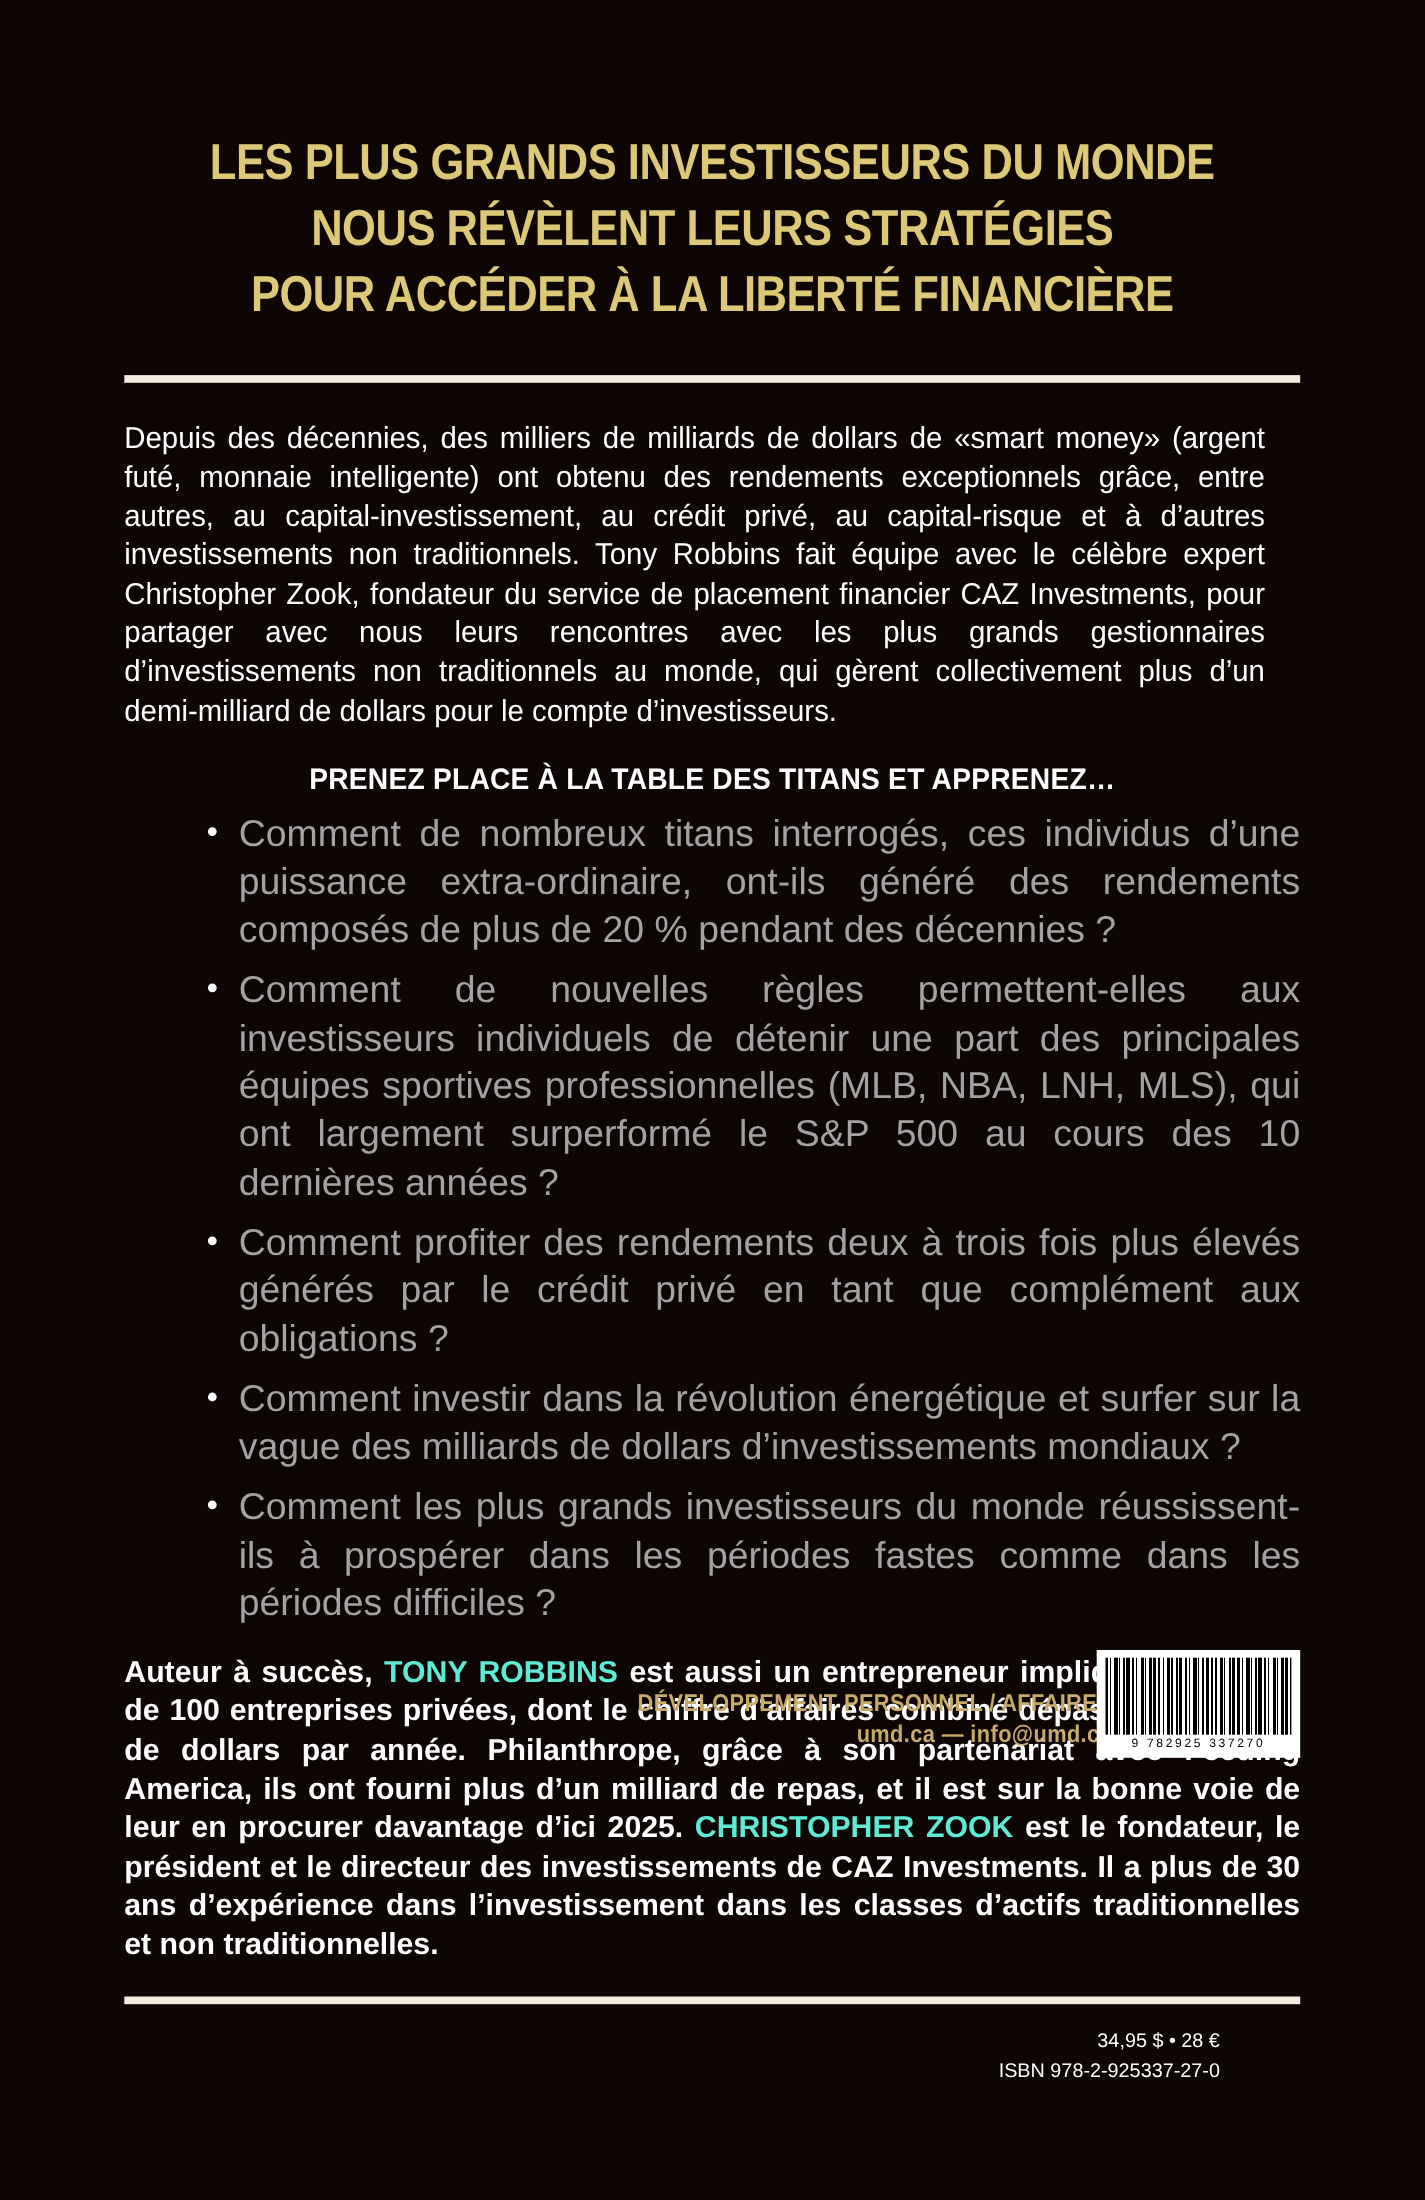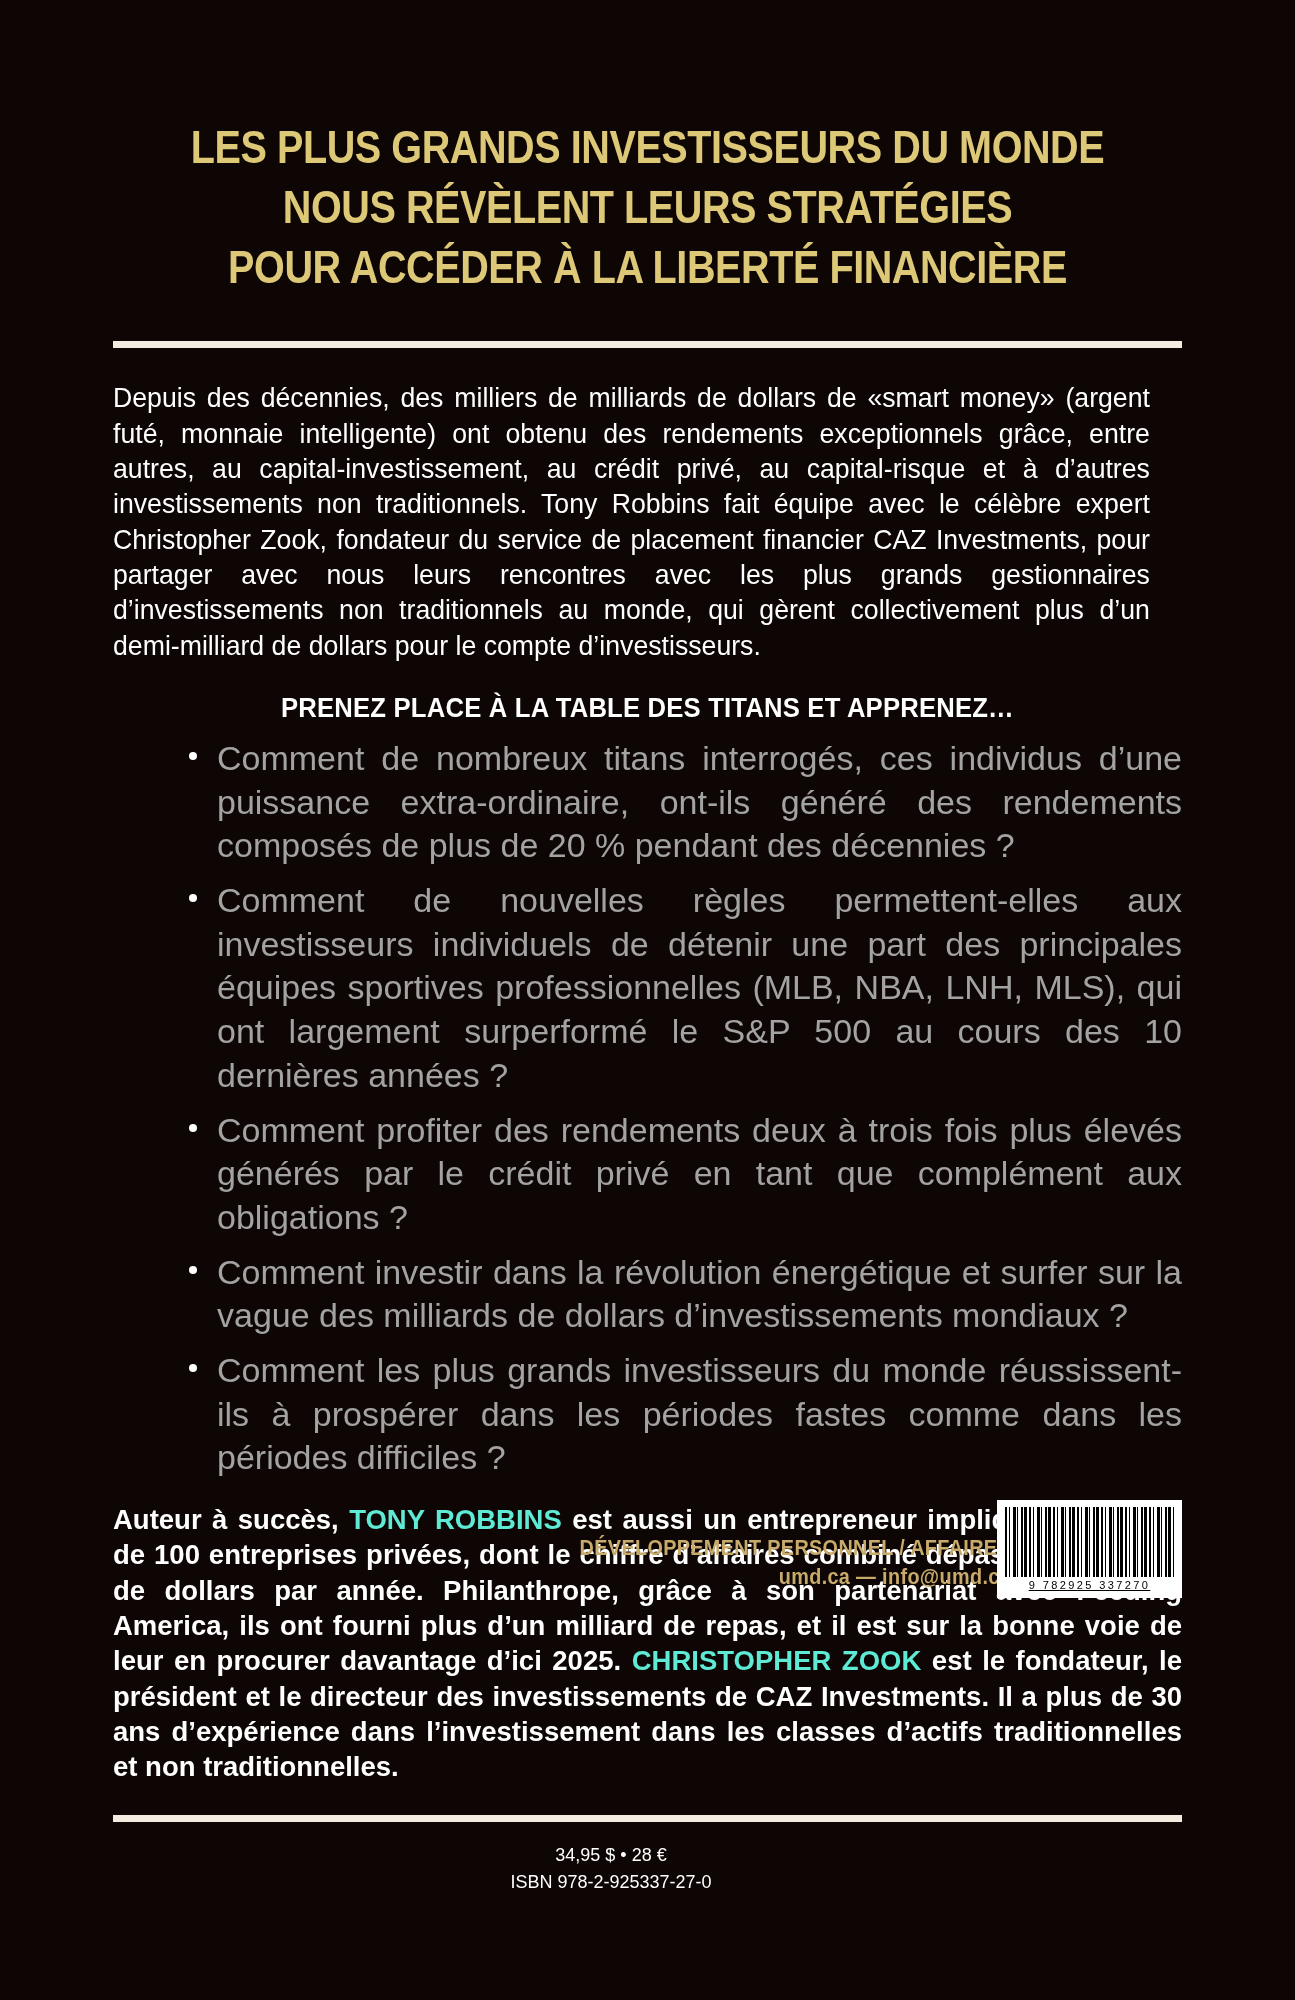--- a/index.html
+++ b/index.html
@@ -107,21 +107,21 @@
     text-align:justify;
     font-weight:bold;
     font-family:"Liberation Sans Narrow","Liberation Sans", sans-serif;
     color:#ffffff;
   }
   .gold { color:#5eead4;margin-top:24px; }
 
   
   .pricebox {
     margin-top:20px;
-    text-align:center;
+    text-align:right;
     font-family:"Liberation Sans Narrow","Liberation Sans", sans-serif;
     color:#ffffff;
     padding-right:73px;
   }
   .price { font-size:18px; line-height:1.5; }
   .isbn  { font-size:18px; line-height:1.5; }
 
   
   .footer {
     position:absolute;
@@ -162,21 +162,20 @@
         #000 19px, #000 22px, #fff 22px, #fff 24px);
   }
   .barcode .digits {
     font-family:"Liberation Sans Narrow","Liberation Sans", sans-serif;
     font-size:11px;
     color:#000;
     letter-spacing:2.4px;
     text-align:center;
     margin-top:2px;
     white-space:nowrap;
-    text-decoration:underline;
   }
 </style>
 </head>
 <body>
 
 <div class="cover">
   <div class="inner">
 
     <div class="headline">
       <div>LES PLUS GRANDS INVESTISSEURS DU MONDE</div>

